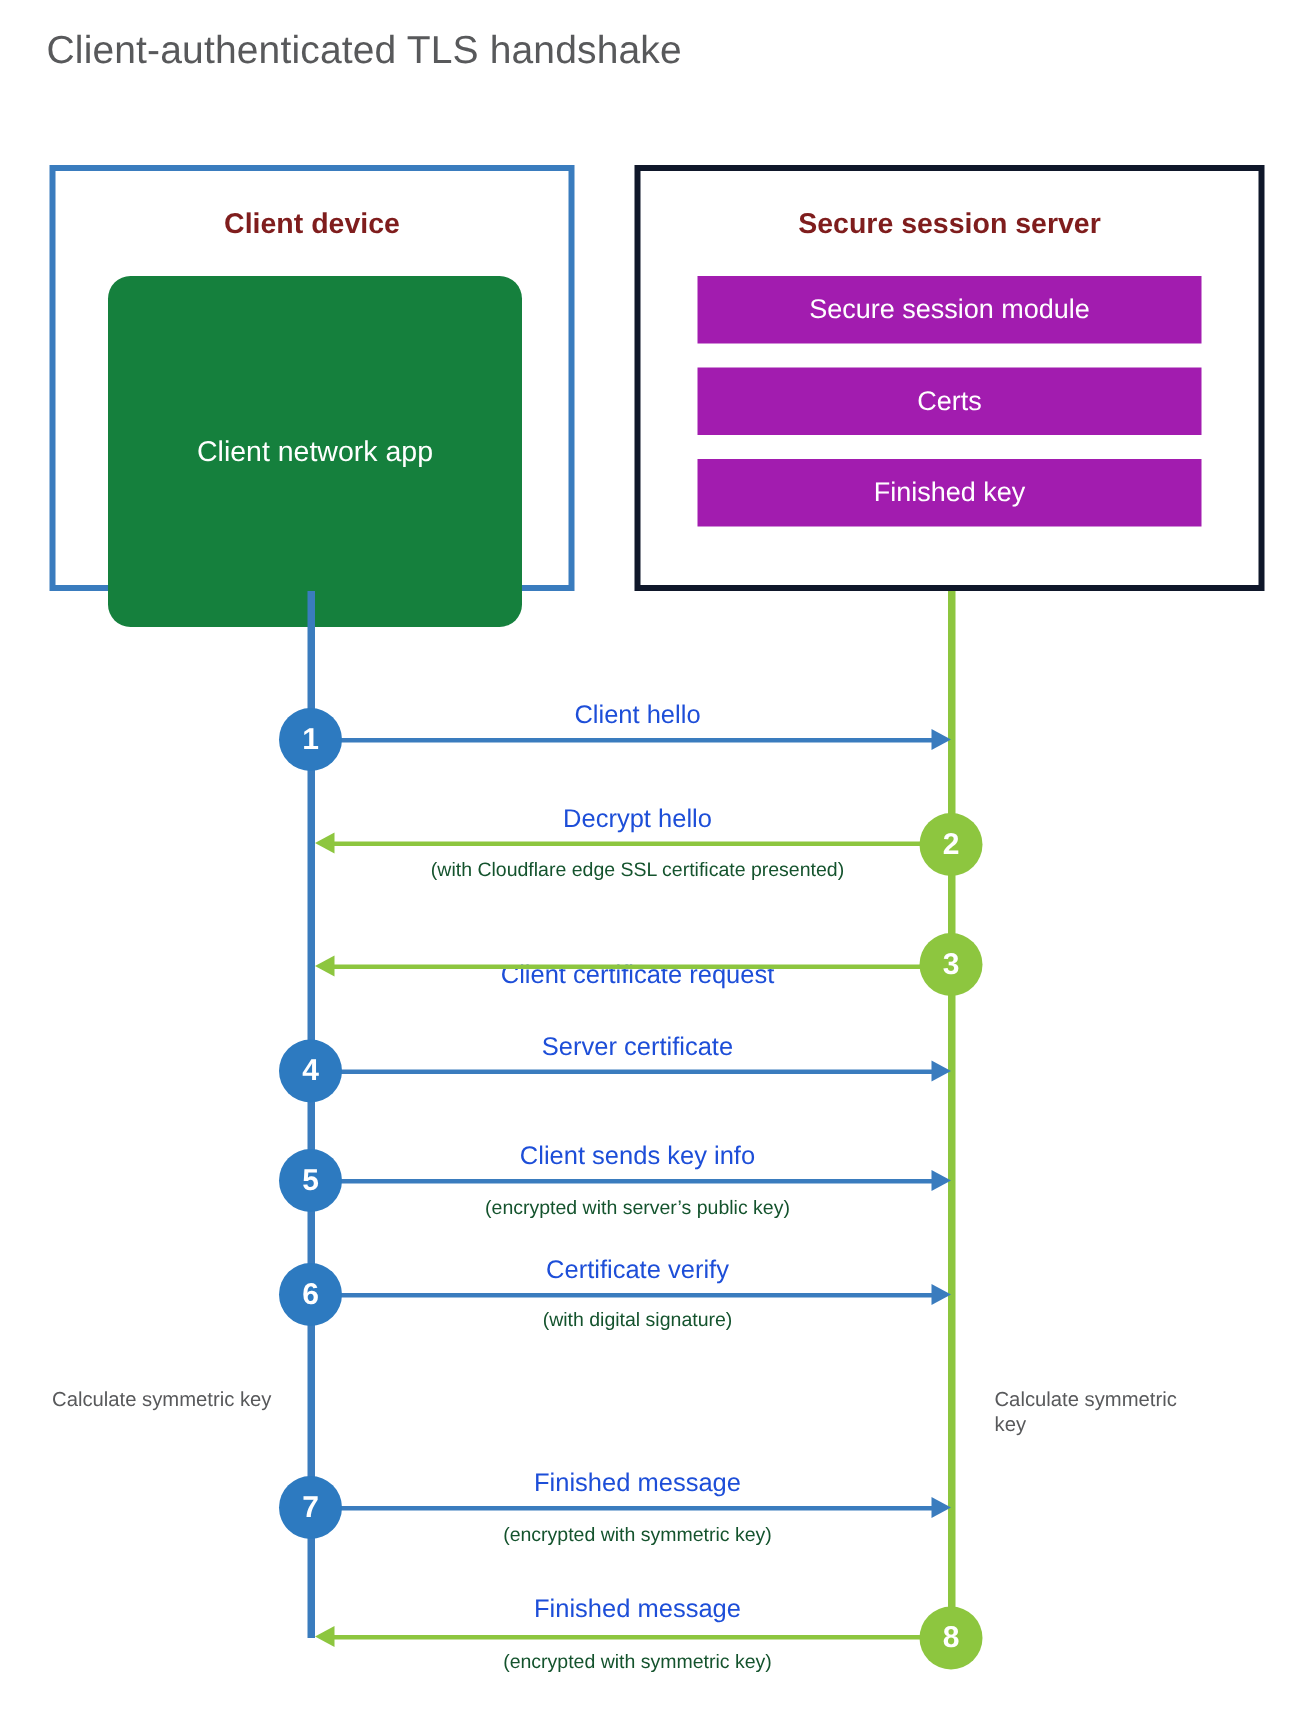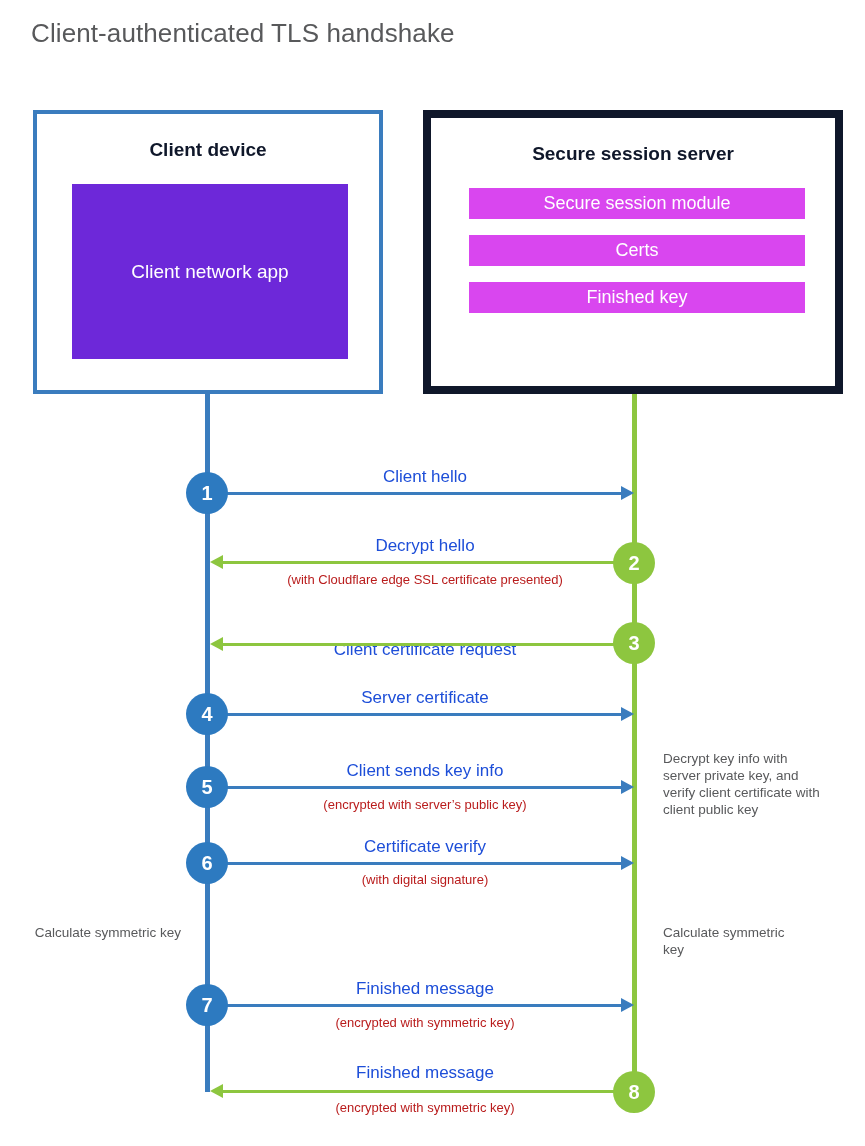--- a/index.html
+++ b/index.html
@@ -15,37 +15,37 @@
   
   .title{
     position:absolute;left:31px;top:18px;
     font-size:26px;font-weight:400;color:#58595b;
     letter-spacing:.1px;white-space:nowrap;
   }
 
   
   .entity-box{position:absolute;background:#ffffff;box-sizing:border-box;}
   .entity-box.client{left:33px;top:110px;width:350px;height:284px;border:4px solid #3a7cbe;}
-  .entity-box.server{left:423px;top:110px;width:420px;height:284px;border:8px solid #0f172a;}
+  .entity-box.server{left:423px;top:110px;width:420px;height:284px;border:4px solid #0f172a;}
 
   .entity-title{
     position:absolute;left:0;right:0;top:25px;
-    text-align:center;font-size:19px;font-weight:bold;color:#0f172a;
+    text-align:center;font-size:19px;font-weight:bold;color:#7f1d1d;
   }
 
   .client-app{
-    position:absolute;left:35px;top:70px;width:276px;height:175px;
-    background:#6d28d9;color:#ffffff;
+    position:absolute;left:35px;top:70px;width:276px;height:234px;
+    background:#15803d;color:#ffffff;
     display:flex;align-items:center;justify-content:center;
-    text-align:center;font-size:19px;line-height:27px;font-weight:400;
+    text-align:center;font-size:19px;line-height:27px;font-weight:400;border-radius:15px;
   }
 
   .server-modules{position:absolute;left:38px;top:70px;width:336px;}
   .server-module{
-    height:31px;background:#d946ef;color:#ffffff;
+    height:45px;background:#a21caf;color:#ffffff;
     display:flex;align-items:center;justify-content:center;
     font-size:18px;margin-bottom:16px;
   }
   .server-module:last-child{margin-bottom:0;}
 
   
   .lifeline{position:absolute;width:5px;}
   .lifeline.blue{left:205px;background:#3a7cbe;}
   .lifeline.green{left:632px;background:#8dc63f;}
 
@@ -71,21 +71,21 @@
   .arrow.blue .head{color:#3a7cbe;}
   .arrow.green .head{color:#8dc63f;}
 
   
   .msg-label{
     position:absolute;text-align:center;
     font-size:17px;color:#1d4ed8;white-space:nowrap;
   }
   .msg-sub{
     position:absolute;text-align:center;
-    font-size:13px;color:#b91c1c;white-space:nowrap;
+    font-size:13px;color:#14532d;white-space:nowrap;
   }
   .side-note{
     position:absolute;font-size:13.5px;line-height:17px;color:#58595b;
   }
   .side-note.right-of-green{left:663px;text-align:left;}
   .side-note.left-of-blue{left:0;width:181px;text-align:right;}
 </style>
 </head>
 <body>
 
@@ -103,21 +103,20 @@
     <div class="server-modules">
       <div class="server-module">Secure session module</div>
       <div class="server-module">Certs</div>
       <div class="server-module">Finished key</div>
     </div>
   </div>
 
   <div class="lifeline blue" style="top:394px;height:698px;"></div>
   <div class="lifeline green" style="top:394px;height:698px;"></div>
 
-  <div class="side-note right-of-green" style="top:750px;width:165px;">Decrypt key info with server private key, and verify client certificate with client public key</div>
   <div class="side-note left-of-blue" style="top:924px;">Calculate symmetric key</div>
   <div class="side-note right-of-green" style="top:924px;width:140px;">Calculate symmetric key</div>
 
   <div class="msg-label" style="left:215px;width:420px;top:467px;">Client hello</div>
   <div class="arrow blue to-right" style="left:210px;width:412px;top:492px;">
       <span class="head"></span>
     </div>
   <div class="step-circle blue" style="top:472px;">1</div>
 
   <div class="msg-label" style="left:215px;width:420px;top:536px;">Decrypt hello</div>

